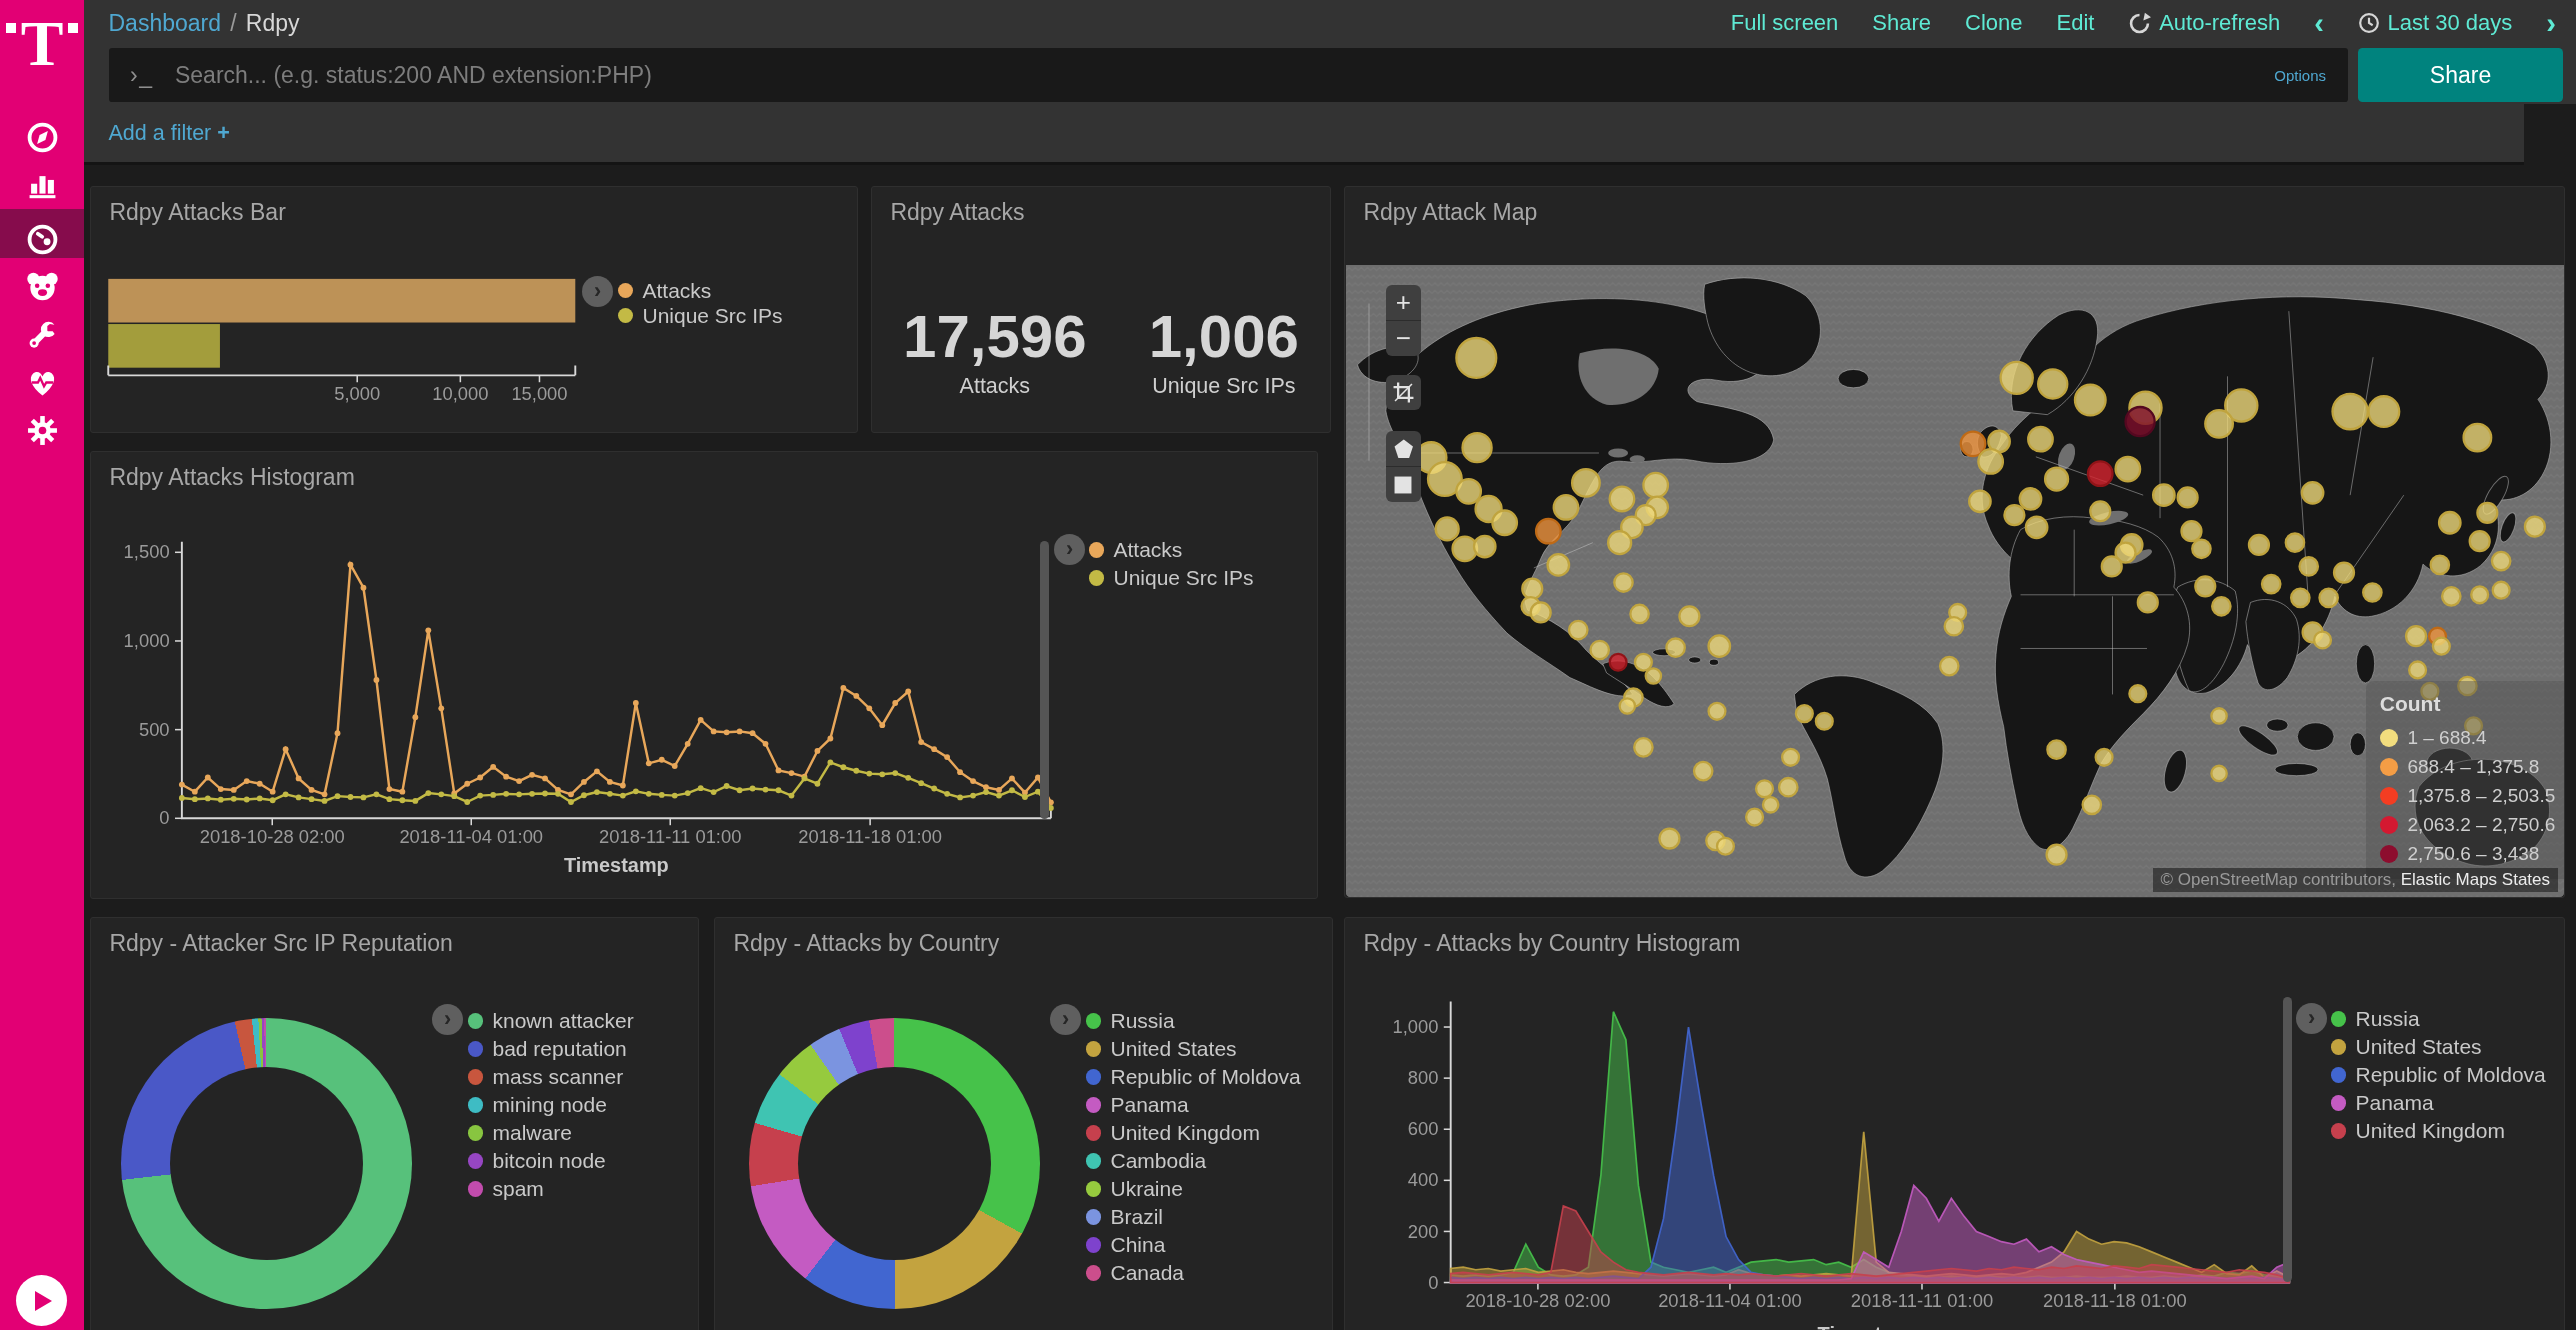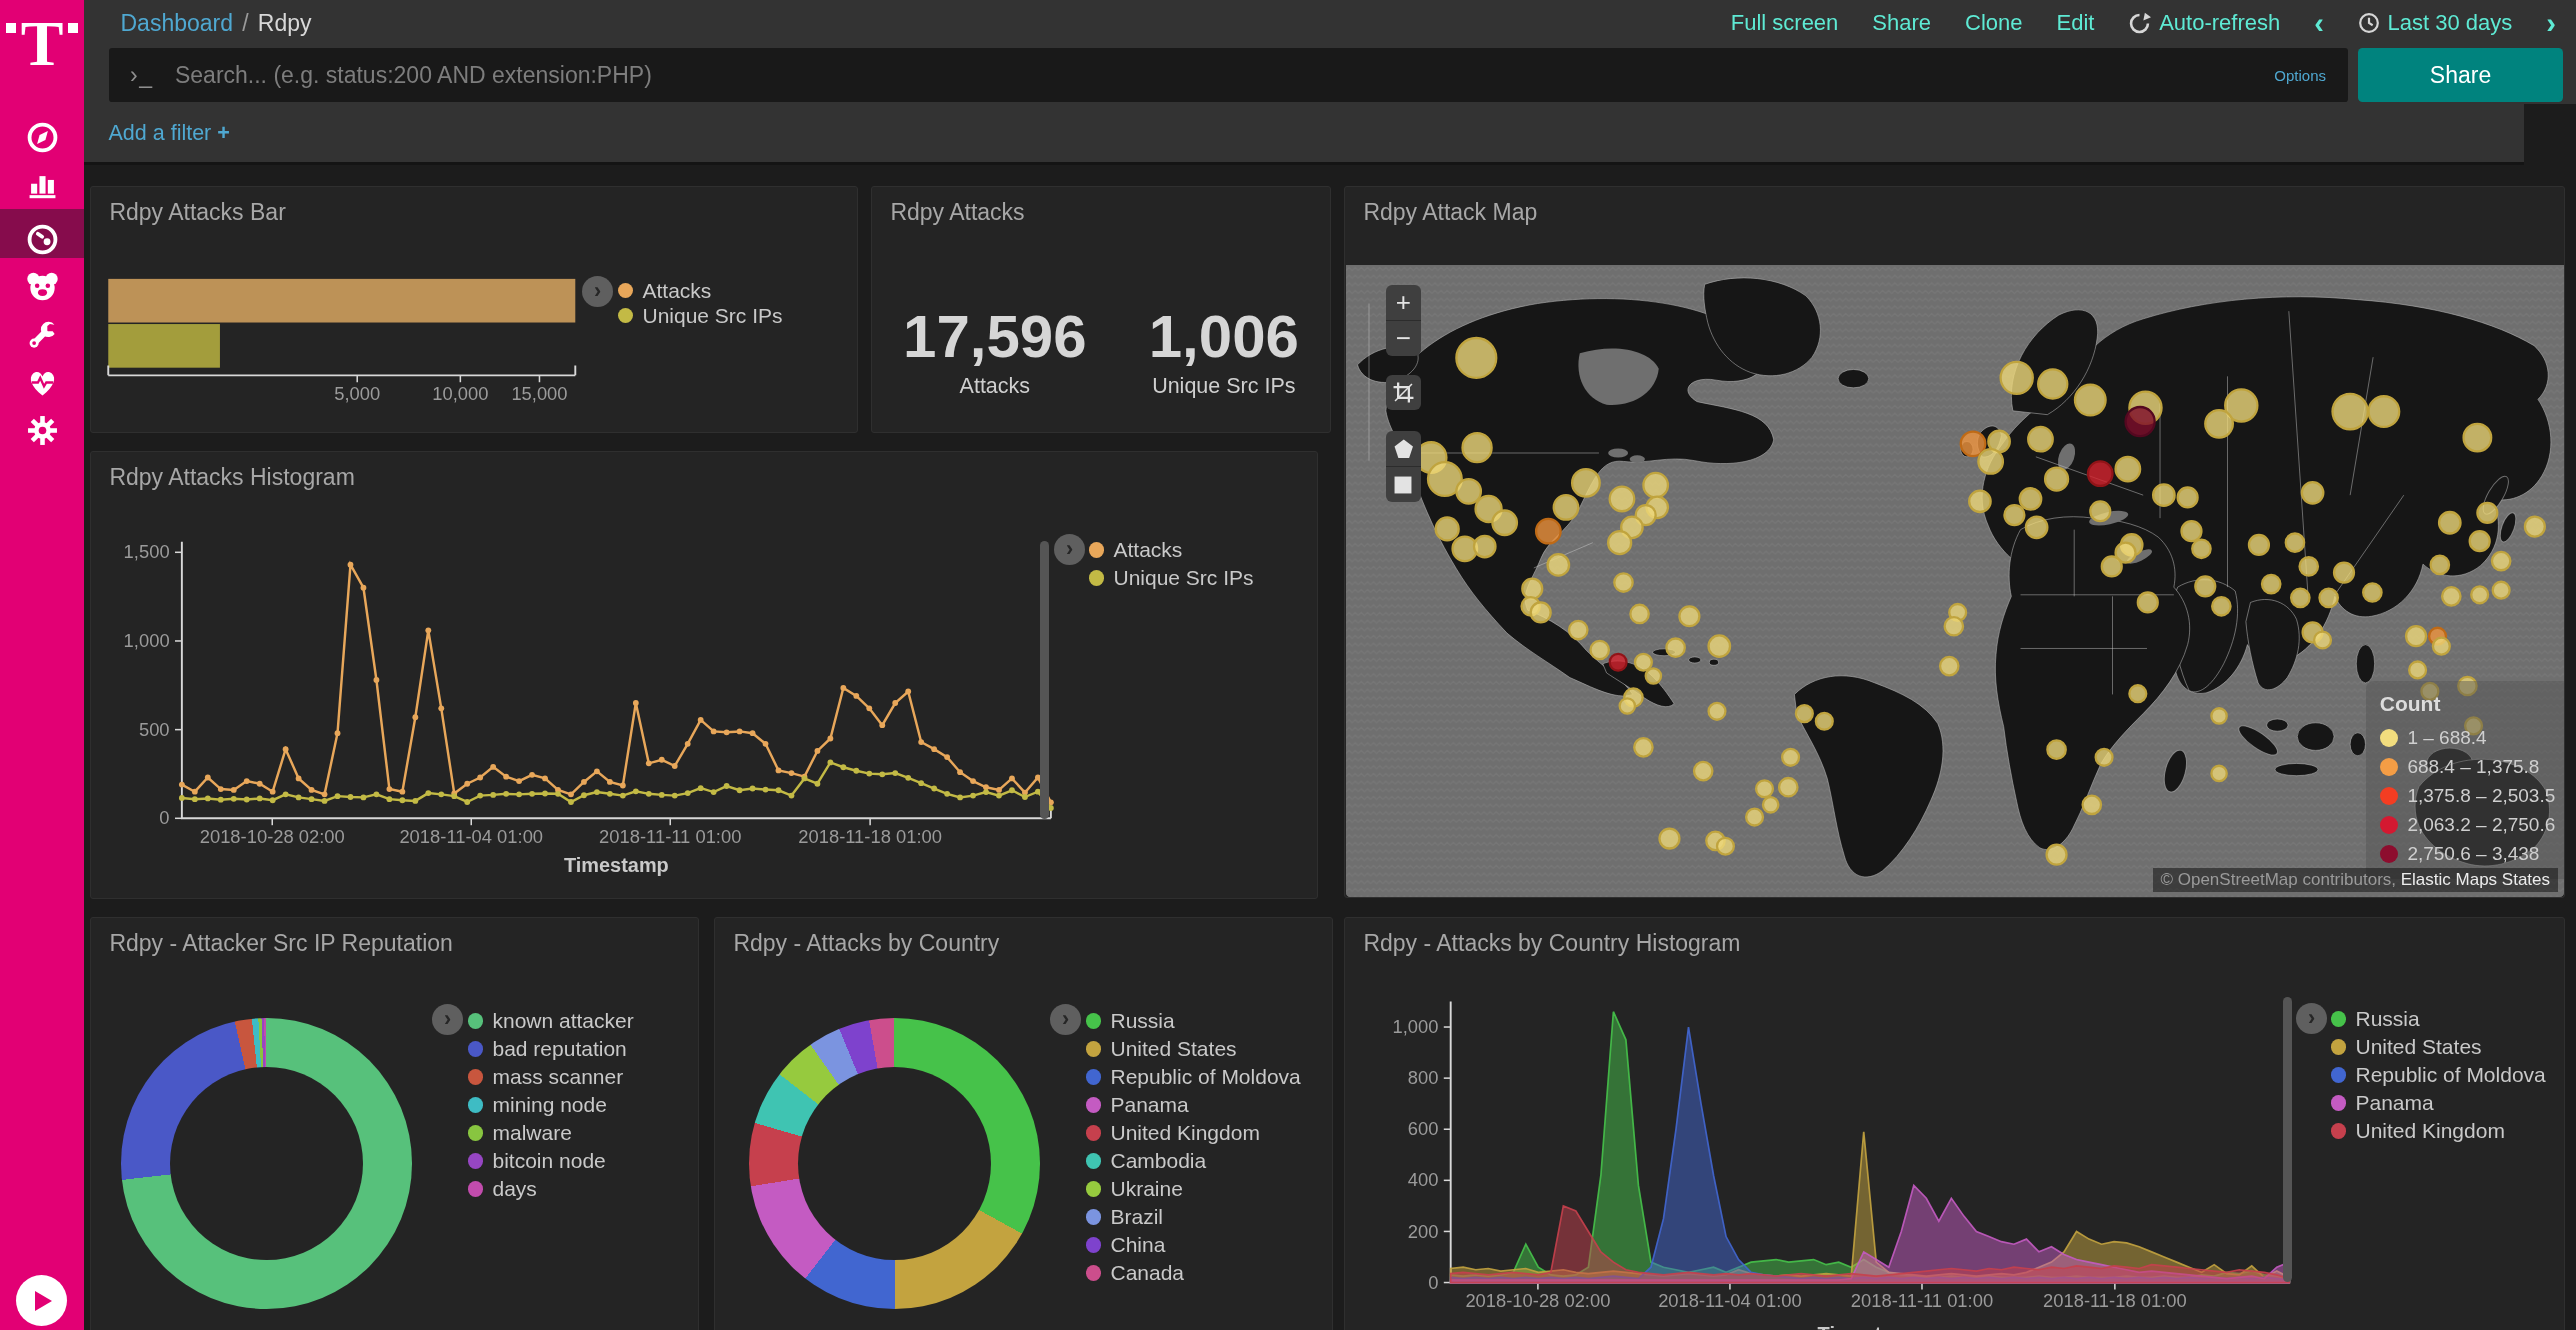--- a/index.html
+++ b/index.html
@@ -10,21 +10,21 @@
   .side-icon{position:absolute;left:0;width:84px;height:49px;display:flex;align-items:center;justify-content:center;}
   #side-active{position:absolute;left:0;top:209px;width:84px;height:49px;background:#860c4c;}
   #logo{position:absolute;left:0;top:17px;width:84px;height:74px;display:flex;align-items:flex-start;justify-content:center;gap:4.6px;}
   #logo .sq{width:10px;height:10px;background:#fff;margin-top:6.1px;}
   #logo .tee{font-family:"Liberation Serif",serif;font-weight:700;font-size:64px;line-height:64px;color:#fff;margin-top:-4.6px;}
   #expand-btn{position:absolute;left:16px;top:1275px;width:51px;height:51px;border-radius:50%;background:#fff;display:flex;align-items:center;justify-content:center;}
   #expand-btn .tri{width:0;height:0;border-top:10.7px solid transparent;border-bottom:10.7px solid transparent;border-left:17px solid #e20074;margin-left:4.6px;}
   
   #topbar{position:absolute;left:84px;top:0;width:2492px;height:46px;background:#333;display:flex;align-items:center;}
   #breadcrumb{margin-left:24.5px;font-size:23px;color:#d8d8d8;display:flex;gap:9.2px;align-items:center;}
-  #breadcrumb .root{color:#4fa8d1;cursor:pointer;margin-left:12px;}
+  #breadcrumb .root{color:#4fa8d1;cursor:pointer;}
   #breadcrumb .sep{color:#9a9a9a;}
   #topmenu{margin-left:auto;margin-right:20px;display:flex;align-items:center;gap:34px;font-size:22px;color:#5eead4;}
   .tm-item{display:flex;align-items:center;gap:7.7px;cursor:pointer;}
   .chev{font-size:29px;font-weight:700;line-height:23px;}
   #searchrow{position:absolute;left:84px;top:46px;width:2492px;height:58px;background:#333;}
   #searchbox{position:absolute;left:24.5px;top:2.3px;width:2239px;height:54px;background:#191919;border-radius:3.1px;display:flex;align-items:center;padding:0 21.5px;box-sizing:border-box;}
   #searchbox .prompt{color:#8f8f8f;font-size:23px;letter-spacing:1.5px;}
   #searchbox .ph{color:#7d7d7d;font-size:23px;margin-left:21.5px;}
   #searchbox .opts{margin-left:auto;color:#4fa8d1;font-size:15px;cursor:pointer;}
   #update-btn{position:absolute;left:2274px;top:2.3px;width:205px;height:54px;background:#00837e;border:none;border-radius:4.6px;color:#fff;font-size:23px;font-family:inherit;cursor:pointer;}
@@ -678,21 +678,21 @@
       <div class="leg-item">
         <span class="dot" style="background: rgb(136, 197, 64);"></span>
         <span class="lbl">malware</span>
       </div>
       <div class="leg-item">
         <span class="dot" style="background: rgb(150, 70, 195);"></span>
         <span class="lbl">bitcoin node</span>
       </div>
       <div class="leg-item">
         <span class="dot" style="background: rgb(194, 76, 173);"></span>
-        <span class="lbl">days</span>
+        <span class="lbl">spam</span>
       </div>
     </div>
 
   <section class="panel" id="p-donut2">
     <div class="ptitle">Rdpy - Attacks by Country</div>
     <div id="donut2-ring" style="position: absolute; left: 34px; top: 100px; width: 291px; height: 291px; border-radius: 50%; background: conic-gradient(rgb(70, 194, 74) 0%, rgb(70, 194, 74) 33%, rgb(195, 163, 63) 33%, rgb(195, 163, 63) 50%, rgb(65, 102, 208) 50%, rgb(65, 102, 208) 60.5%, rgb(196, 91, 194) 60.5%, rgb(196, 91, 194) 72.5%, rgb(198, 64, 77) 72.5%, rgb(198, 64, 77) 79.5%, rgb(63, 196, 178) 79.5%, rgb(63, 196, 178) 85.5%, rgb(150, 202, 62) 85.5%, rgb(150, 202, 62) 90.2%, rgb(123, 148, 224) 90.2%, rgb(123, 148, 224) 93.8%, rgb(126, 66, 205) 93.8%, rgb(126, 66, 205) 97.2%, rgb(204, 78, 140) 97.2%, rgb(204, 78, 140) 100%);"></div>
     <div style="position:absolute;left:83px;top:149px;width:193px;height:193px;border-radius:50%;background:#242424;"></div>
   </section>
   <div class="expander" style="left:1050px;top:1004px">
       <span>›</span>

